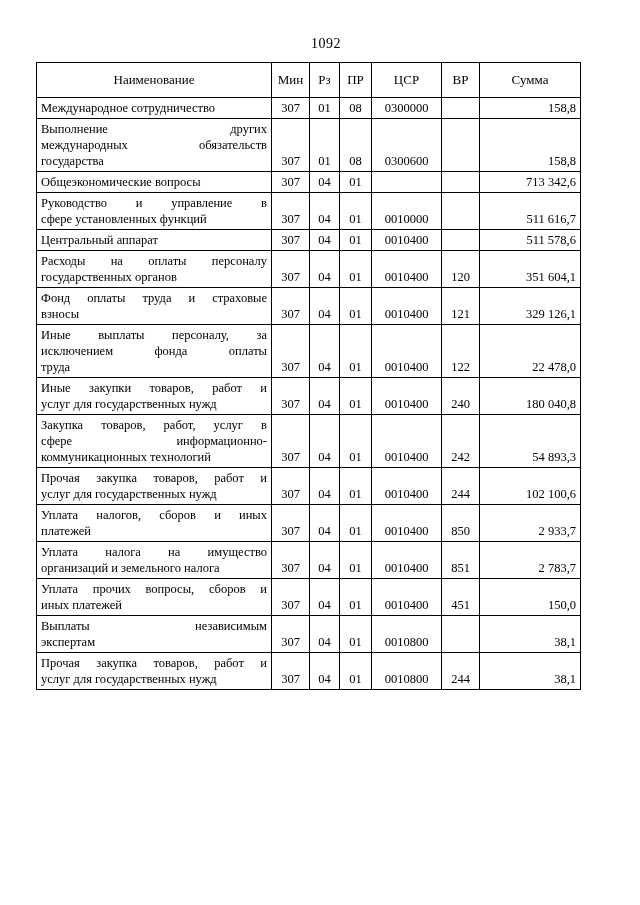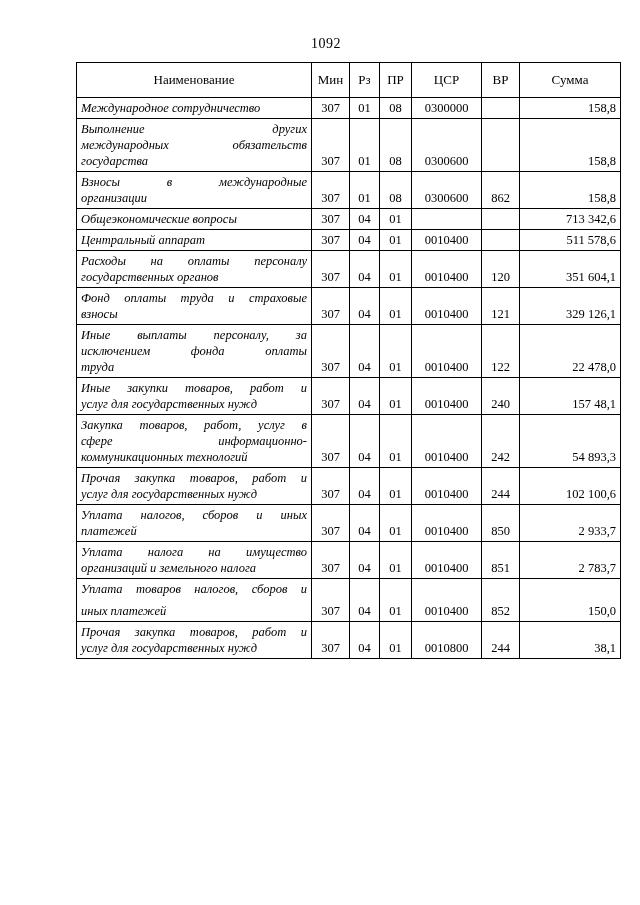--- a/index.html
+++ b/index.html
@@ -23,21 +23,21 @@
   }
   .page-number {
     text-align: center;
     font-size: 14px;
     margin-top: 36px;
     margin-bottom: 10px;
     letter-spacing: 0.5px;
     padding-left: 12px;
   }
   .table-wrap {
-    padding: 0 48px 0 76px;
+    padding: 0 48px 0 36px;
   }
   table.budget {
     border-collapse: collapse;
     width: 544px;
     table-layout: fixed;
     font-size: 12.5px;
   }
   table.budget th,
   table.budget td {
     border: 1px solid #000000;
@@ -61,21 +61,20 @@
   col.c-csr   { width: 70px; }
   col.c-vr    { width: 38px; }
   col.c-sum   { width: 101px; }
 
   td.name {
     text-align: justify;
     text-align-last: justify;
     padding-left: 6px;
     padding-right: 6px;
     vertical-align: bottom;
-    font-style: italic;
   }
   td.name.single {
     text-align: left;
     text-align-last: left;
   }
   td.num {
     text-align: center;
     vertical-align: bottom;
     white-space: nowrap;
   }
@@ -135,41 +134,41 @@
               <span class="nm-line" style="text-align-last: left;">государства</span>
             </td>
             <td class="num">307</td>
             <td class="num">01</td>
             <td class="num">08</td>
             <td class="num">0300600</td>
             <td class="num"></td>
             <td class="sum">158,8</td>
           </tr>
           <tr>
-            <td class="name">
-              <span class="nm-line">Взносы в международные</span>
-              <span class="nm-line" style="text-align-last: left;">организации</span>
-            </td>
-            <td class="num">307</td>
-            <td class="num">01</td>
-            <td class="num">08</td>
-            <td class="num">0300600</td>
-            <td class="num">862</td>
-            <td class="sum">158,8</td>
-          </tr>
-          <tr>
             <td class="name single">
               <span class="nm-line">Общеэкономические вопросы</span>
             </td>
             <td class="num">307</td>
             <td class="num">04</td>
             <td class="num">01</td>
             <td class="num"></td>
             <td class="num"></td>
             <td class="sum">713 342,6</td>
+          </tr>
+          <tr>
+            <td class="name">
+              <span class="nm-line">Руководство и управление в</span>
+              <span class="nm-line" style="text-align-last: left;">сфере установленных функций</span>
+            </td>
+            <td class="num">307</td>
+            <td class="num">04</td>
+            <td class="num">01</td>
+            <td class="num">0010000</td>
+            <td class="num"></td>
+            <td class="sum">511 616,7</td>
           </tr>
           <tr>
             <td class="name single">
               <span class="nm-line">Центральный аппарат</span>
             </td>
             <td class="num">307</td>
             <td class="num">04</td>
             <td class="num">01</td>
             <td class="num">0010400</td>
             <td class="num"></td>
@@ -215,21 +214,21 @@
           <tr>
             <td class="name">
               <span class="nm-line">Иные закупки товаров, работ и</span>
               <span class="nm-line" style="text-align-last: left;">услуг для государственных нужд</span>
             </td>
             <td class="num">307</td>
             <td class="num">04</td>
             <td class="num">01</td>
             <td class="num">0010400</td>
             <td class="num">240</td>
-            <td class="sum">157 48,1</td>
+            <td class="sum">180 040,8</td>
           </tr>
           <tr>
             <td class="name">
               <span class="nm-line">Закупка товаров, работ, услуг в</span>
               <span class="nm-line">сфере информационно-</span>
               <span class="nm-line" style="text-align-last: left;">коммуникационных технологий</span>
             </td>
             <td class="num">307</td>
             <td class="num">04</td>
             <td class="num">01</td>
@@ -268,29 +267,41 @@
             </td>
             <td class="num">307</td>
             <td class="num">04</td>
             <td class="num">01</td>
             <td class="num">0010400</td>
             <td class="num">851</td>
             <td class="sum">2 783,7</td>
           </tr>
           <tr>
             <td class="name">
-              <span class="nm-line">Уплата товаров налогов, сборов и</span>
-              <span class="nm-line" style="text-align-last: left; margin-top: 6px;">иных платежей</span>
-            </td>
-            <td class="num">307</td>
-            <td class="num">04</td>
-            <td class="num">01</td>
-            <td class="num">0010400</td>
-            <td class="num">852</td>
+              <span class="nm-line">Уплата прочих вопросы, сборов и</span>
+              <span class="nm-line" style="text-align-last: left;">иных платежей</span>
+            </td>
+            <td class="num">307</td>
+            <td class="num">04</td>
+            <td class="num">01</td>
+            <td class="num">0010400</td>
+            <td class="num">451</td>
             <td class="sum">150,0</td>
+          </tr>
+          <tr>
+            <td class="name">
+              <span class="nm-line">Выплаты независимым</span>
+              <span class="nm-line" style="text-align-last: left;">экспертам</span>
+            </td>
+            <td class="num">307</td>
+            <td class="num">04</td>
+            <td class="num">01</td>
+            <td class="num">0010800</td>
+            <td class="num"></td>
+            <td class="sum">38,1</td>
           </tr>
           <tr>
             <td class="name">
               <span class="nm-line">Прочая закупка товаров, работ и</span>
               <span class="nm-line" style="text-align-last: left;">услуг для государственных нужд</span>
             </td>
             <td class="num">307</td>
             <td class="num">04</td>
             <td class="num">01</td>
             <td class="num">0010800</td>

